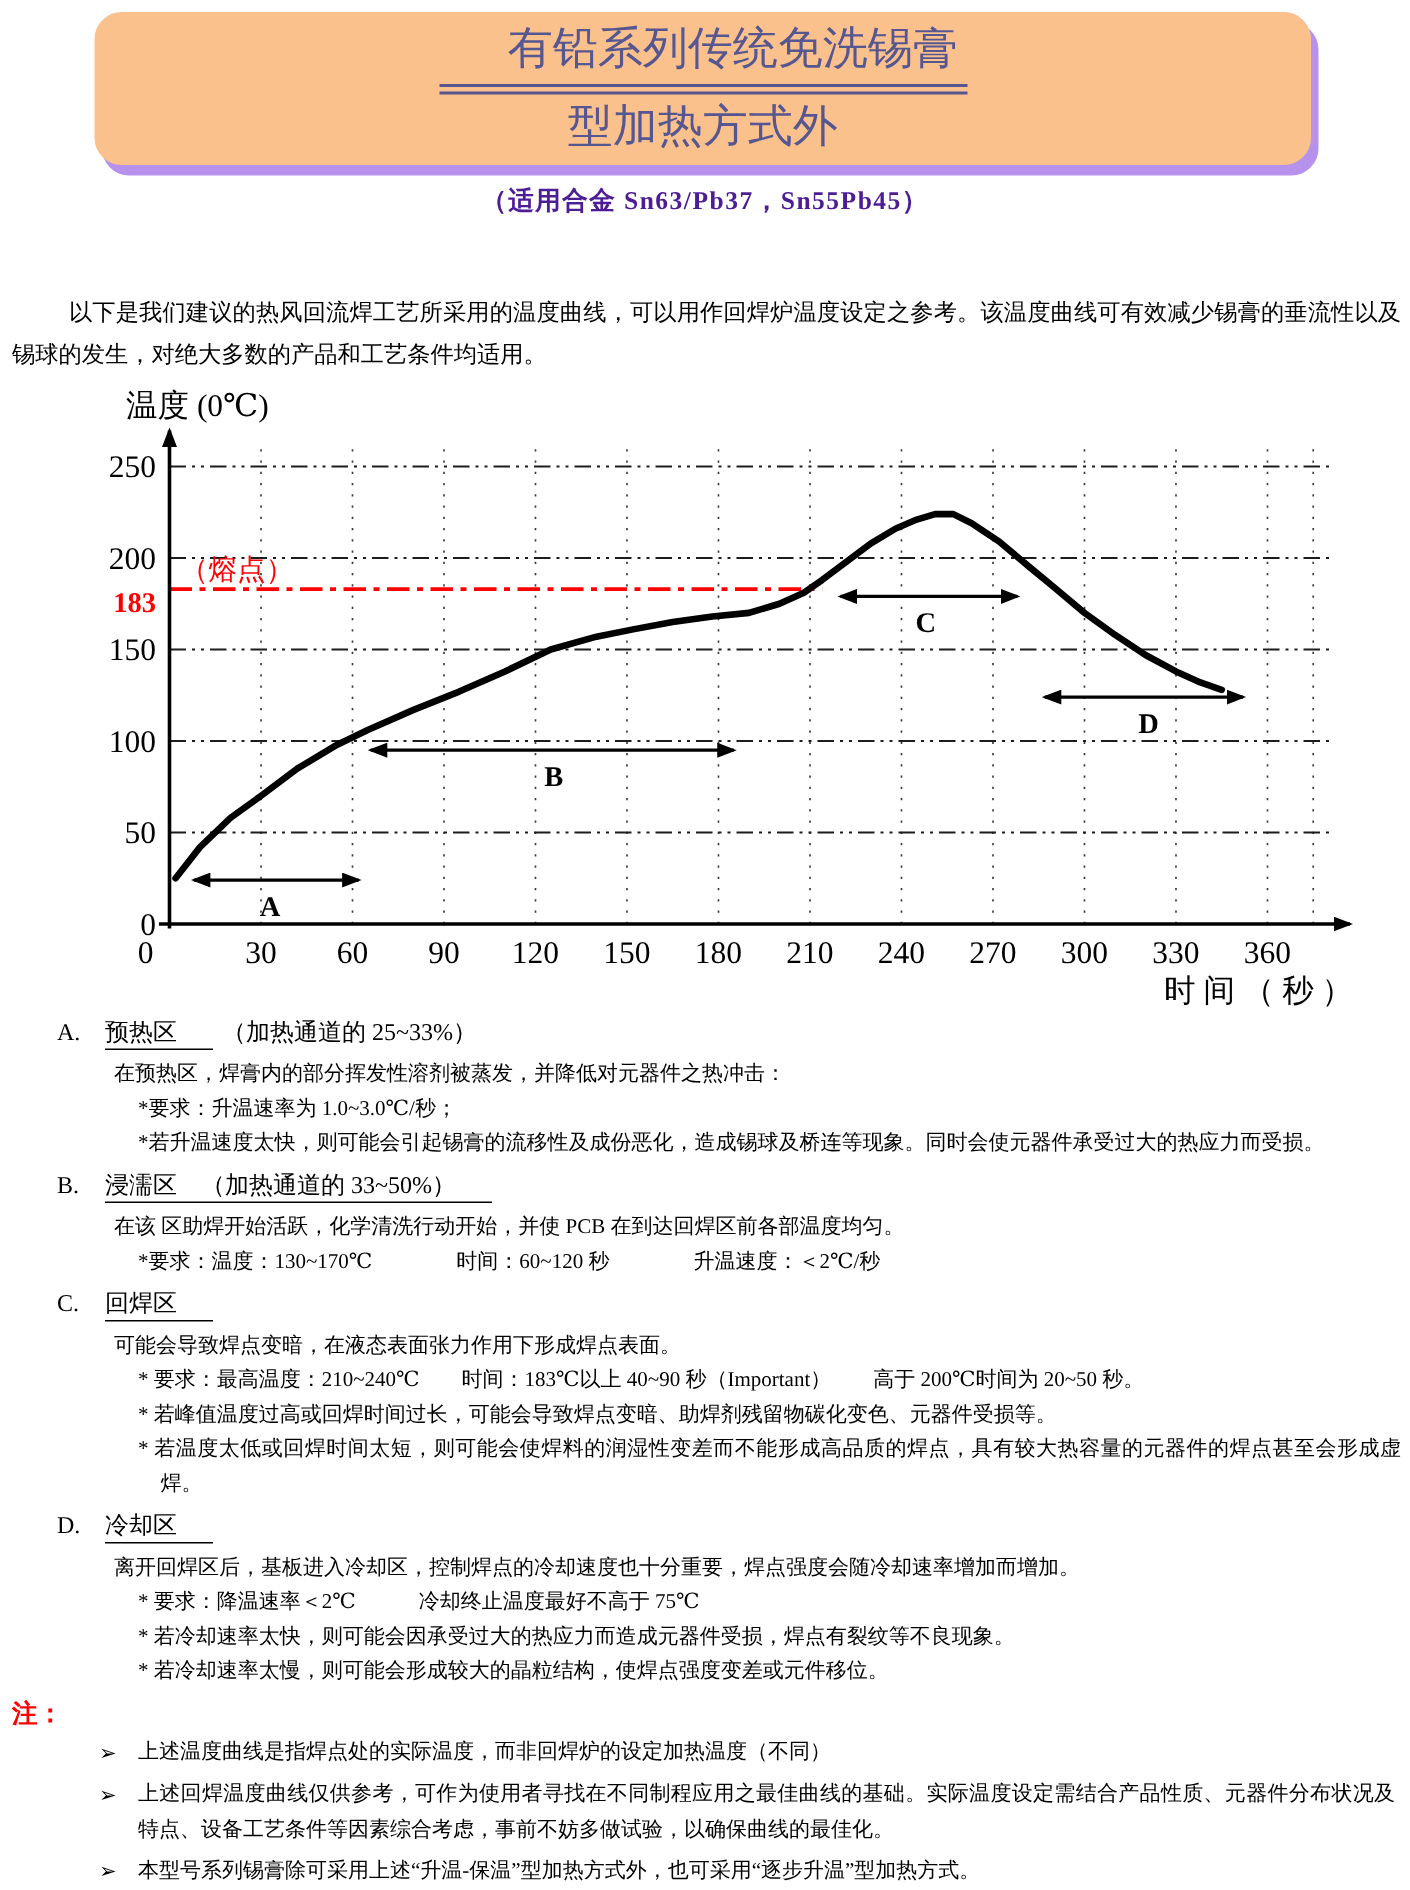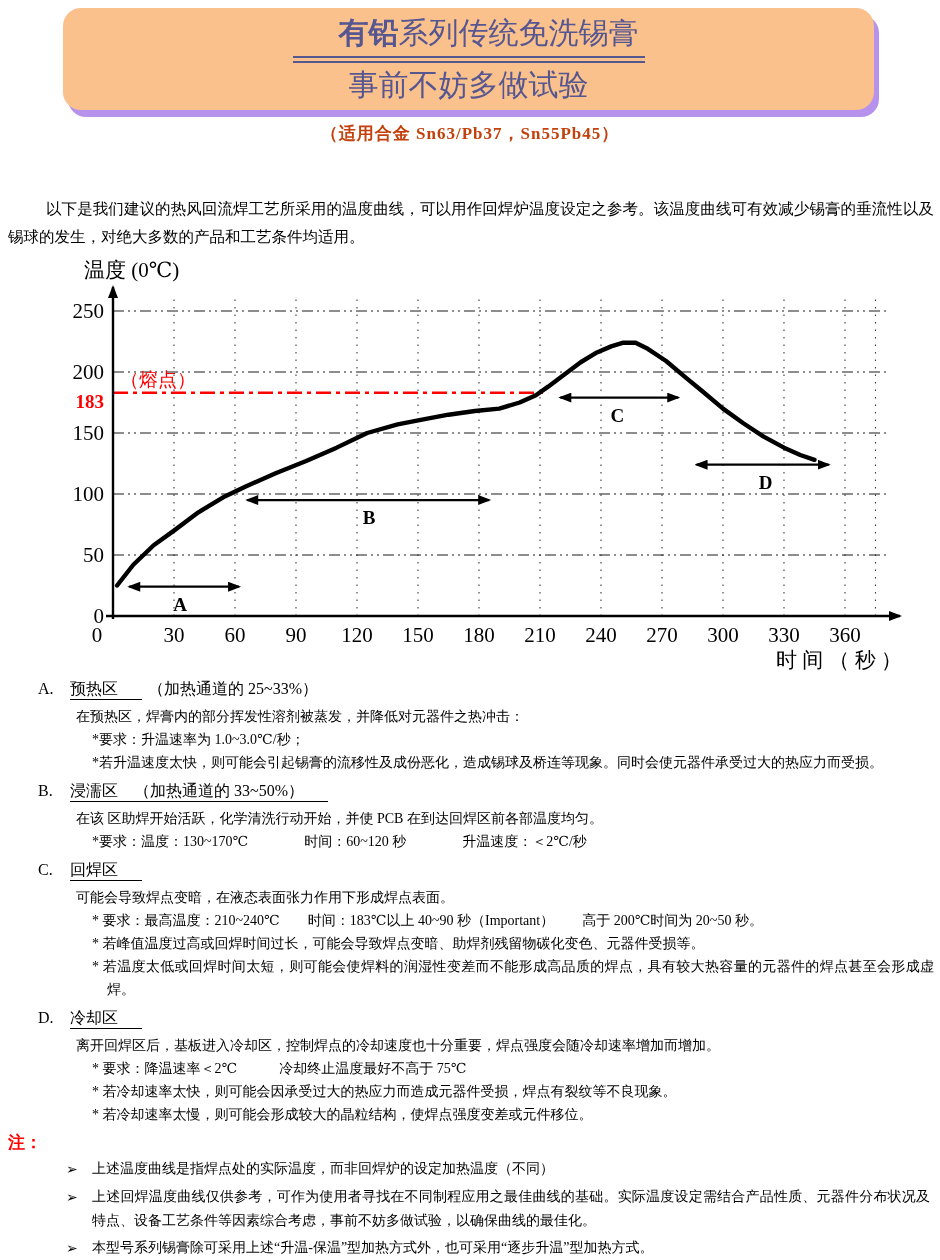--- a/index.html
+++ b/index.html
@@ -10,24 +10,24 @@
   .page{position:relative;width:940px;height:1260px;}
 
   
   .header-box{
     margin:8px 66px 0 63px;height:96px;border-radius:18px;
     background:#FBC18D;box-shadow:5px 7px 0 0 #B792EC;
     text-align:center;padding-top:6px;
   }
   .title-line1{font-size:30px;color:#565690;line-height:38px;}
   .title-underline{border-bottom:7px double #565690;padding:0 6px 4px 46px;display:inline-block;}
-  .title-bold{font-weight:bold;}
+  .title-bold{font-weight:normal;}
   .title-line2{font-size:30px;color:#565690;line-height:44px;}
   .subtitle{
-    text-align:center;margin-top:12px;font-size:17px;font-weight:600;color:#c2410c;
+    text-align:center;margin-top:12px;font-size:17px;font-weight:600;color:#4c1d95;
     letter-spacing:1px;
   }
 
   
   .intro{
     margin:50px 6px 0 8px;font-size:15.5px;line-height:28px;
     text-indent:38px;text-align:justify;
   }
 
   
@@ -67,21 +67,21 @@
 </style>
 </head>
 <body>
 
 <div class="page">
 
   <div class="header-box">
     <div class="title-line1">
       <span class="title-underline"><span class="title-bold">有铅</span><span>系列传统免洗锡膏</span></span>
     </div>
-    <div class="title-line2">事前不妨多做试验</div>
+    <div class="title-line2">型加热方式外</div>
   </div>
 
   <div class="subtitle">（适用合金 Sn63/Pb37，Sn55Pb45）</div>
 
   <p class="intro">以下是我们建议的热风回流焊工艺所采用的温度曲线，可以用作回焊炉温度设定之参考。该温度曲线可有效减少锡膏的垂流性以及锡球的发生，对绝大多数的产品和工艺条件均适用。</p>
 
   <div class="chart-wrap">
     <svg id="chart-svg" width="886" height="422" viewBox="0 0 886 422">
       <defs>
         <marker id="mE" markerUnits="userSpaceOnUse" markerWidth="14" markerHeight="11" refX="11" refY="5" orient="auto">

